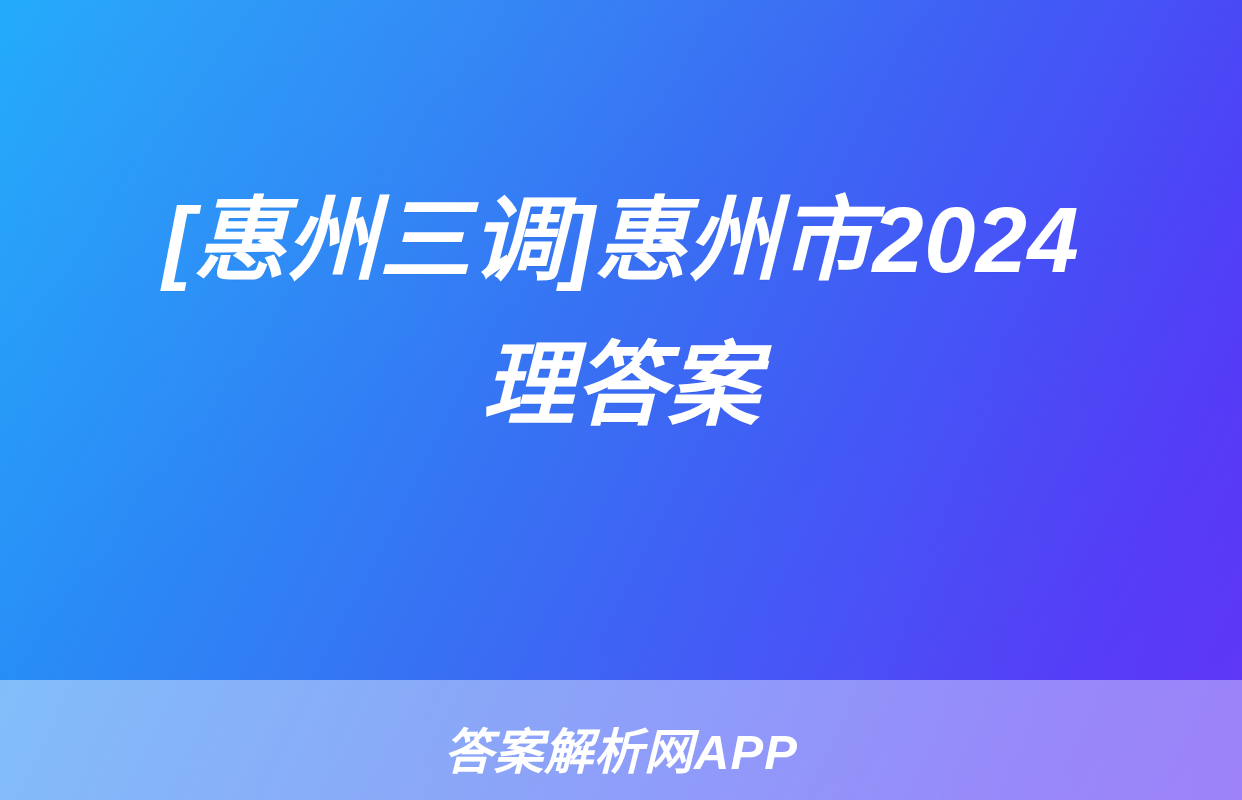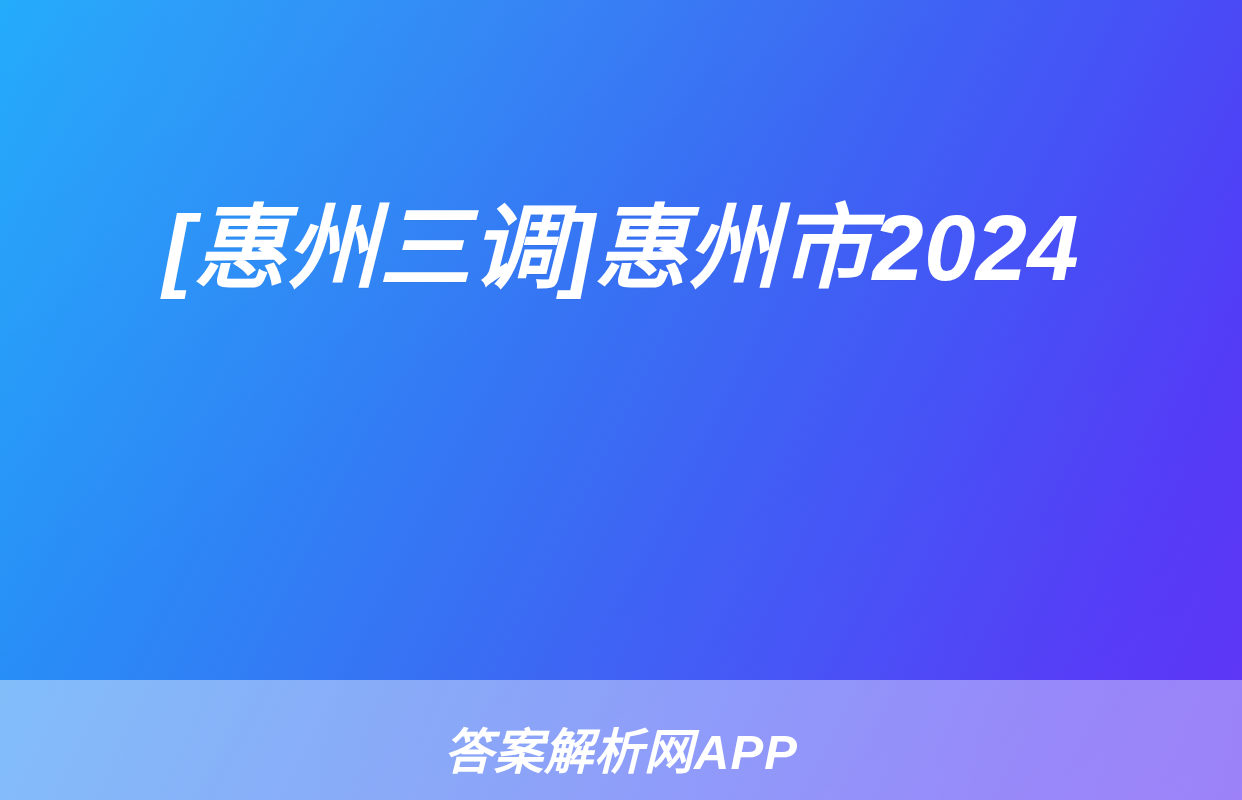--- a/index.html
+++ b/index.html
@@ -45,21 +45,21 @@
         rgba(255,255,255,0.00) 60%,
         rgba(255,255,255,0.035) 100%);
     pointer-events: none;
   }
 
   
   .headline {
     position: absolute;
     left: 0;
     right: 0;
-    top: 176px;
+    top: 168px;
     padding: 0 78px;
     box-sizing: border-box;
     text-align: center;
     color: #ffffff;
     font-size: 92px;
     line-height: 145px;
     font-weight: 700;
     font-style: italic;
     letter-spacing: 0.5px;
     white-space: normal;
@@ -100,19 +100,20 @@
 </head>
 <body>
 
 <div class="card">
 
   <div class="bg-gradient"></div>
   <div class="bg-sheen"></div>
 
   <div class="headline">
     <span class="headline-line">[惠州三调]惠州市2024</span>
+    <span class="headline-line">理答案</span>
   </div>
 
   <div class="footer-band">
     <span class="footer-text">答案解析网APP</span>
   </div>
 
 </div>
 
 </body></html>

